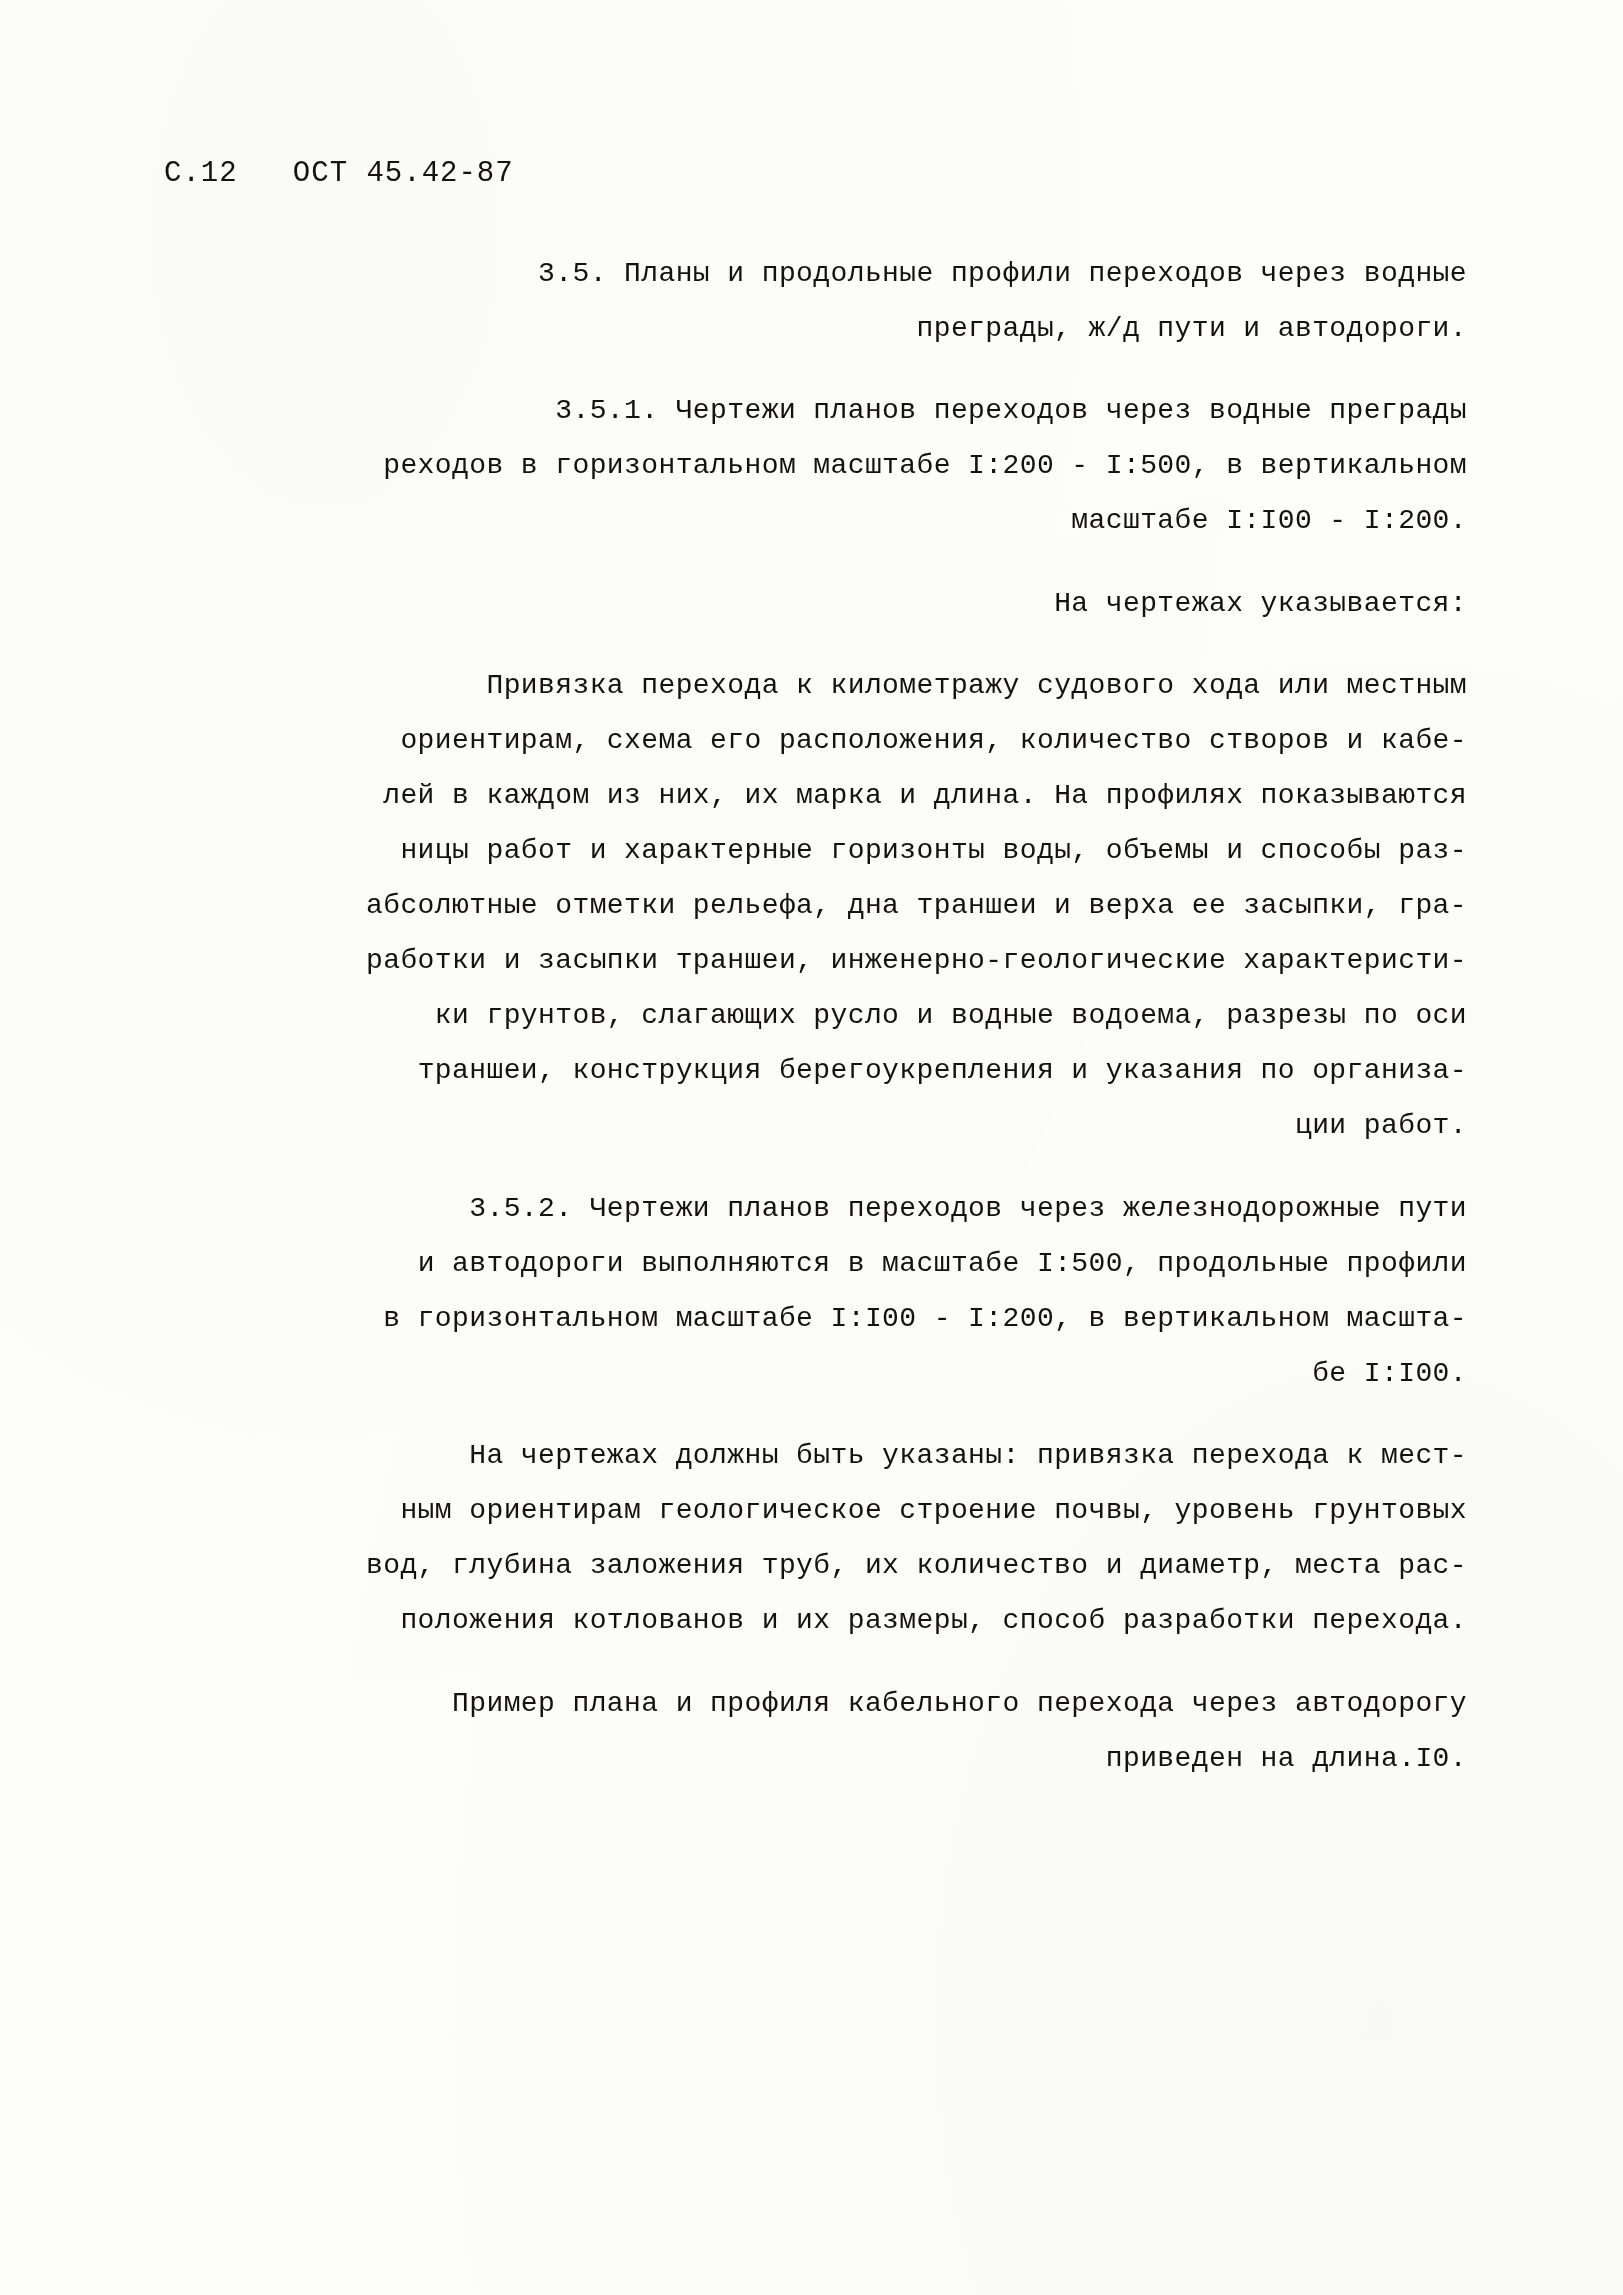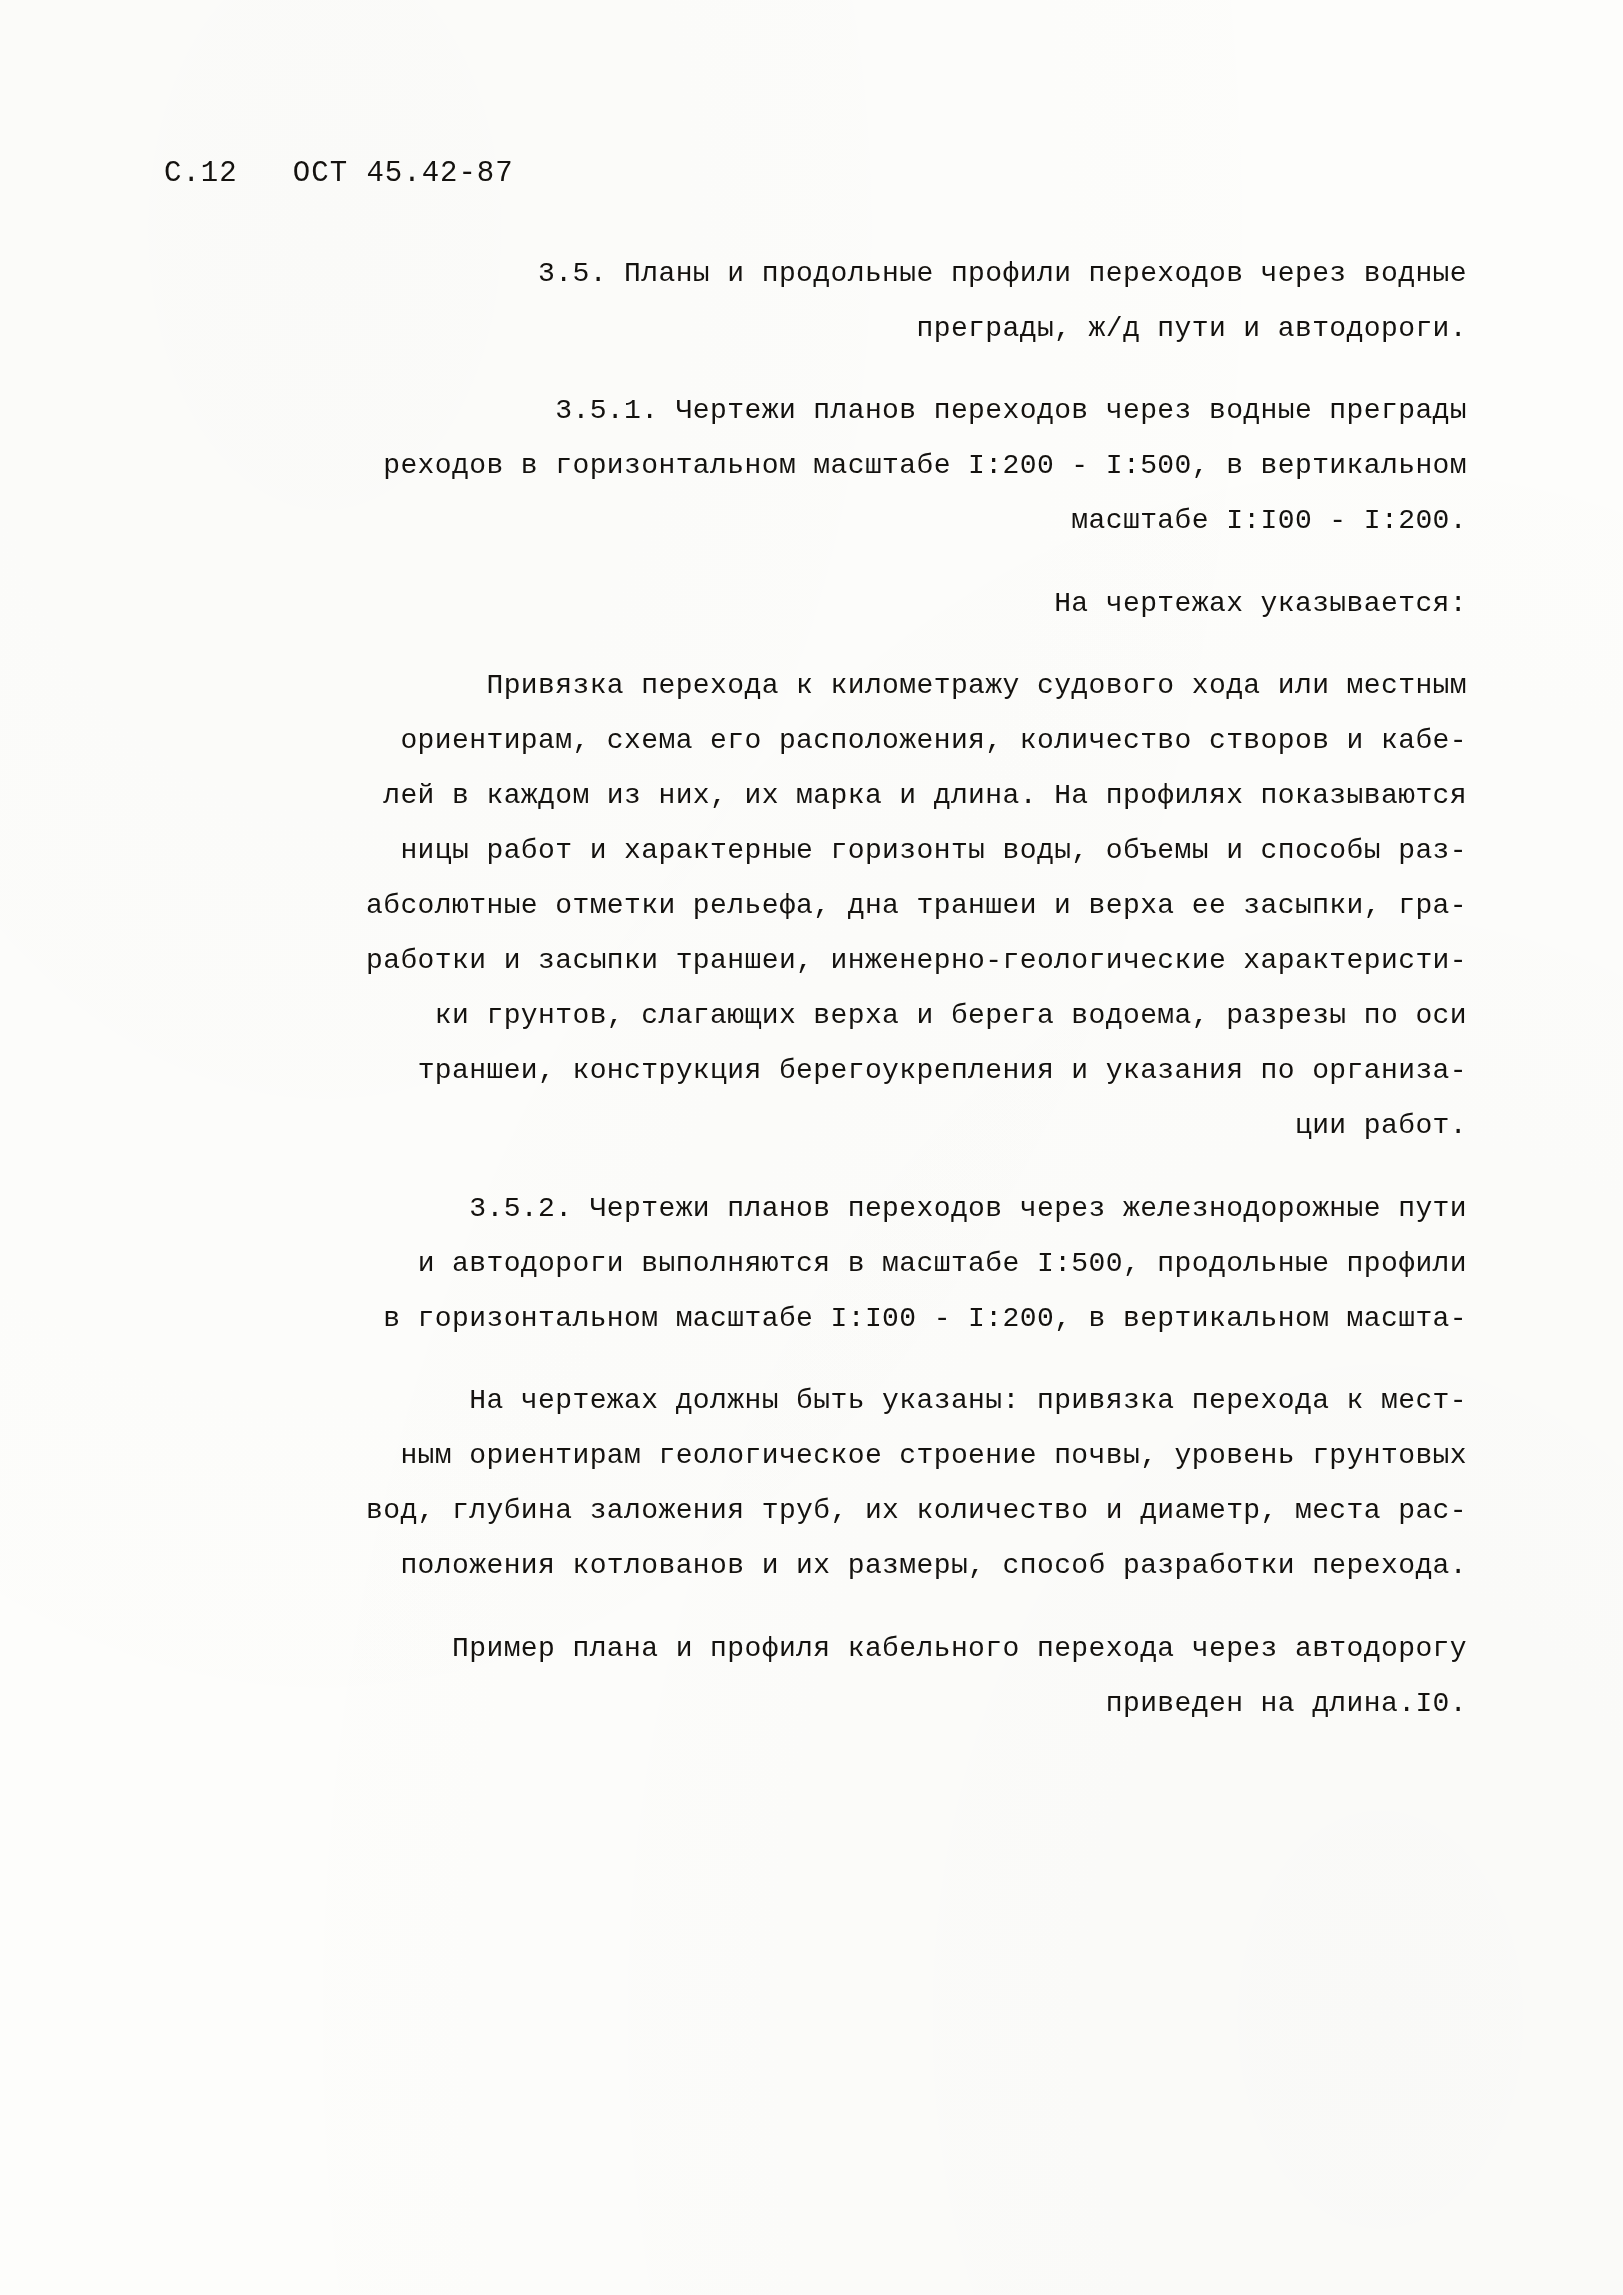--- a/index.html
+++ b/index.html
@@ -81,29 +81,30 @@
           <span class="line ind">На чертежах указывается:</span>
         </div>
         <div class="gap-sm"></div>
         <div class="para indent-block">
           <span class="line ind">Привязка перехода к километражу судового хода или местным</span>
           <span class="line">ориентирам, схема его расположения, количество створов и кабе-</span>
           <span class="line">лей в каждом из них, их марка и длина. На профилях показываются</span>
           <span class="line">ницы работ и характерные горизонты воды, объемы и способы раз-</span>
           <span class="line">абсолютные отметки рельефа, дна траншеи и верха ее засыпки, гра-</span>
           <span class="line">работки и засыпки траншеи, инженерно-геологические характеристи-</span>
-          <span class="line">ки грунтов, слагающих верха и берега водоема, разрезы по оси</span>
+          <span class="line">ки грунтов, слагающих русло и водные водоема, разрезы по оси</span>
           <span class="line">траншеи, конструкция берегоукрепления и указания по организа-</span>
           <span class="line">ции работ.</span>
         </div>
         <div class="gap-sm"></div>
         <div class="para indent-block">
           <span class="line ind">3.5.2. Чертежи планов переходов через железнодорожные пути</span>
           <span class="line">и автодороги выполняются в масштабе I:500, продольные профили</span>
           <span class="line">в горизонтальном масштабе I:I00 - I:200, в вертикальном масшта-</span>
+          <span class="line">бе I:I00.</span>
         </div>
         <div class="gap-sm"></div>
         <div class="para indent-block">
           <span class="line ind">На чертежах должны быть указаны: привязка перехода к мест-</span>
           <span class="line">ным ориентирам геологическое строение почвы, уровень грунтовых</span>
           <span class="line">вод, глубина заложения труб, их количество и диаметр, места рас-</span>
           <span class="line">положения котлованов и их размеры, способ разработки перехода.</span>
         </div>
         <div class="gap-sm"></div>
         <div class="para indent-block">

